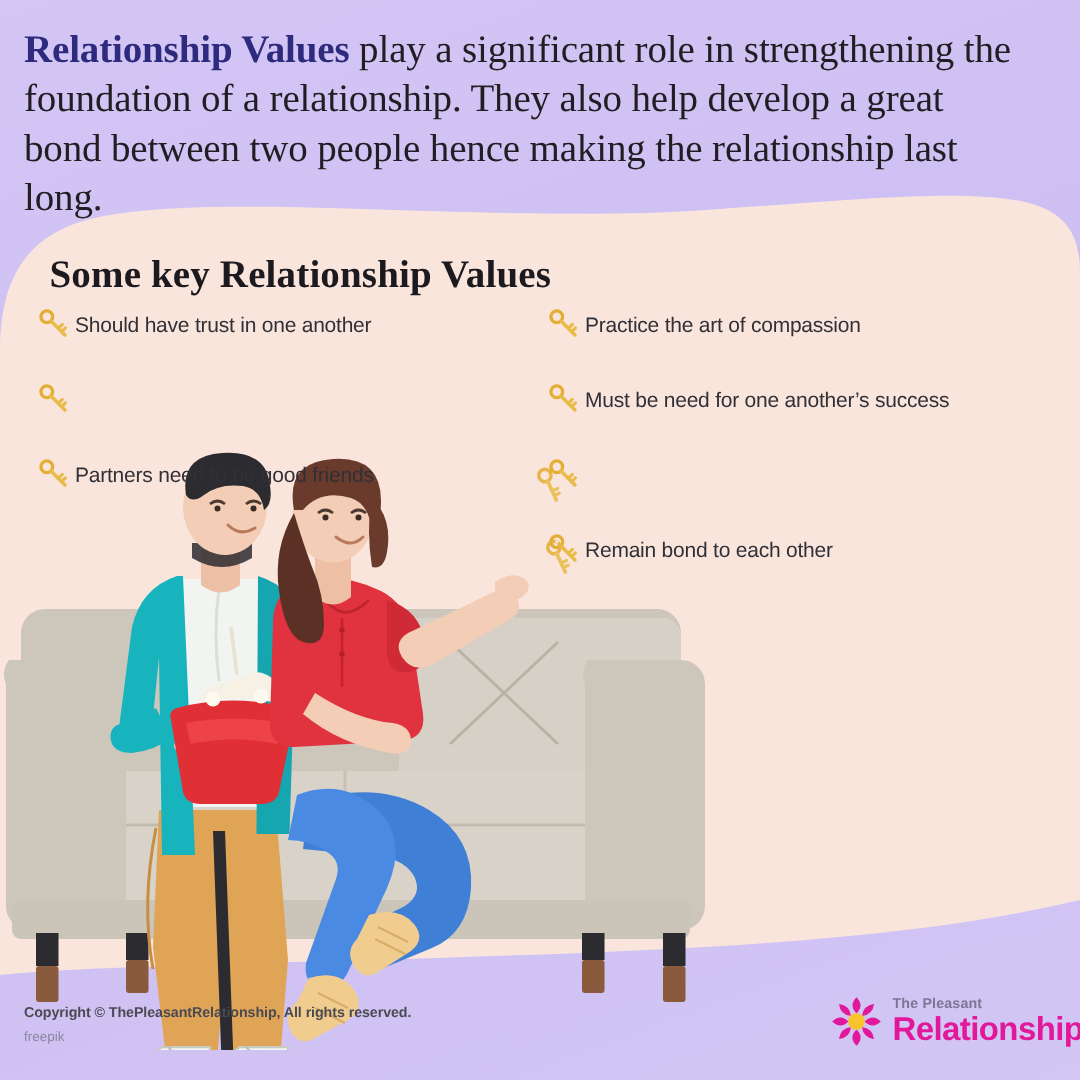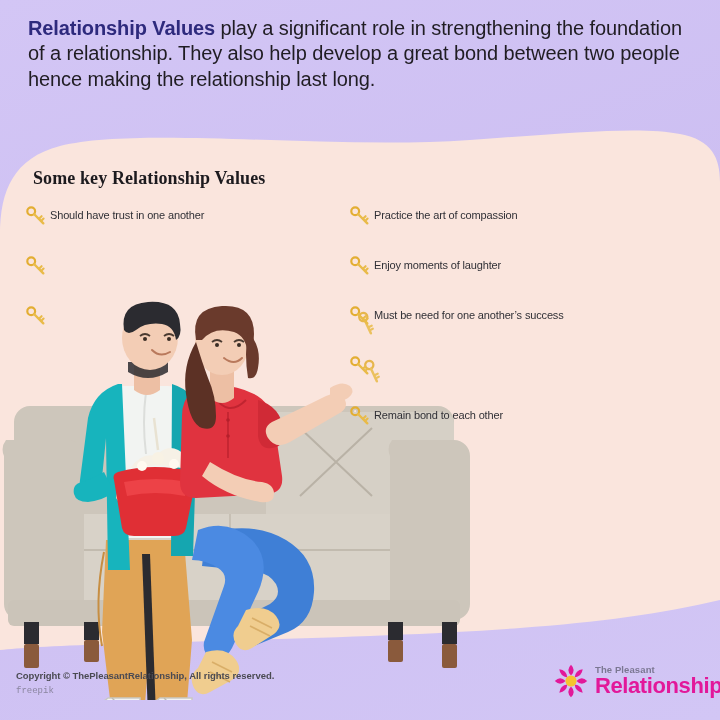--- a/index.html
+++ b/index.html
@@ -8,47 +8,47 @@
     font-family:"Liberation Sans", sans-serif;
     background:#cfc2f3;
   }
   #stage{position:relative;width:720px;height:720px;overflow:hidden;
     background:linear-gradient(160deg,#d3c6f5 0%, #cdbff2 45%, #d2c6f5 100%);}
 
   
   .blob{position:absolute;inset:0;z-index:1;pointer-events:none;}
 
   
-  .header{position:absolute;left:28px;top:16px;width:668px;z-index:5;
-    font-family:Liberation Sans, sans-serif;font-size:20px;line-height:1.27;
+  .header{position:absolute;left:16px;top:16px;width:668px;z-index:5;
+    font-family:Liberation Serif, serif;font-size:26px;line-height:1.27;
     color:#201d23;letter-spacing:-0.1px;}
   .header b{color:#2e2a7d;font-weight:700;}
 
   
   .sec-title{position:absolute;left:33px;top:168px;z-index:6;
-    font-family:"Liberation Serif", serif;font-weight:700;font-size:18px;
+    font-family:"Liberation Serif", serif;font-weight:700;font-size:26px;
     color:#1c1a1e;letter-spacing:.1px;}
 
   
   .col{position:absolute;z-index:6;}
   .col-left{left:26px;top:206px;width:330px;}
-  .col-right{left:350px;top:206px;width:350px;}
+  .col-right{left:366px;top:206px;width:350px;}
   .vitem{display:flex;align-items:flex-start;height:50px;}
-  .vitem .ktxt{font-size:11px;color:#303036;line-height:1.1;
+  .vitem .ktxt{font-size:14px;color:#303036;line-height:1.1;
     padding-top:3px;letter-spacing:-.15px;white-space:nowrap;}
   .keyicon{width:20px;height:20px;flex:0 0 20px;margin-right:4px;}
 
   
   .illus{position:absolute;left:0;top:300px;width:470px;height:400px;z-index:4;}
 
   
   .copyright{position:absolute;left:16px;top:670px;z-index:8;
     font-size:9.5px;font-weight:700;color:#4a4a52;letter-spacing:-.05px;}
   .credit{position:absolute;left:16px;top:686px;z-index:8;
-    font-size:9px;color:#8b86a0;font-family:Liberation Mono, monospace;}
+    font-size:9px;color:#8b86a0;}
 
   .logo{position:absolute;left:553px;top:663px;z-index:8;
     display:flex;align-items:center;gap:6px;}
   .logo-mark{width:36px;height:36px;flex:0 0 36px;}
   .logo-text{line-height:1;}
   .logo-top{font-size:9.5px;font-weight:700;color:#7b7792;letter-spacing:.1px;
     margin-bottom:1px;}
   .logo-main{font-size:22px;font-weight:700;color:#e2189a;letter-spacing:-.4px;}
 </style>
 </head>
@@ -225,43 +225,34 @@
       </svg>
     </div>
     <div class="vitem">
       <svg class="keyicon" viewBox="0 0 20 20">
         <circle cx="5.2" cy="5.2" r="3.9" fill="none" stroke="#e3ae33" stroke-width="2.2"></circle>
         <circle cx="5.2" cy="5.2" r="1.1" fill="#fae5dd"></circle>
         <path d="M8,8 L17.3,17.3" stroke="#e9bb49" stroke-width="2.4" stroke-linecap="round"></path>
         <path d="M13.2,12.6 L15.6,10.2" stroke="#e9bb49" stroke-width="2.1" stroke-linecap="round"></path>
         <path d="M15.4,14.8 L17.6,12.6" stroke="#e9bb49" stroke-width="2.1" stroke-linecap="round"></path>
       </svg>
+      <span class="ktxt">Partners need to be good friends</span>
     </div>
   </div>
 
   <div class="col col-right">
     <div class="vitem">
       <svg class="keyicon" viewBox="0 0 20 20">
         <circle cx="5.2" cy="5.2" r="3.9" fill="none" stroke="#e3ae33" stroke-width="2.2"></circle>
         <circle cx="5.2" cy="5.2" r="1.1" fill="#fae5dd"></circle>
         <path d="M8,8 L17.3,17.3" stroke="#e9bb49" stroke-width="2.4" stroke-linecap="round"></path>
         <path d="M13.2,12.6 L15.6,10.2" stroke="#e9bb49" stroke-width="2.1" stroke-linecap="round"></path>
         <path d="M15.4,14.8 L17.6,12.6" stroke="#e9bb49" stroke-width="2.1" stroke-linecap="round"></path>
       </svg>
       <span class="ktxt">Practice the art of compassion</span>
-    </div>
-    <div class="vitem">
-      <svg class="keyicon" viewBox="0 0 20 20">
-        <circle cx="5.2" cy="5.2" r="3.9" fill="none" stroke="#e3ae33" stroke-width="2.2"></circle>
-        <circle cx="5.2" cy="5.2" r="1.1" fill="#fae5dd"></circle>
-        <path d="M8,8 L17.3,17.3" stroke="#e9bb49" stroke-width="2.4" stroke-linecap="round"></path>
-        <path d="M13.2,12.6 L15.6,10.2" stroke="#e9bb49" stroke-width="2.1" stroke-linecap="round"></path>
-        <path d="M15.4,14.8 L17.6,12.6" stroke="#e9bb49" stroke-width="2.1" stroke-linecap="round"></path>
-      </svg>
-      <span class="ktxt">Enjoy moments of laughter</span>
     </div>
     <div class="vitem">
       <svg class="keyicon" viewBox="0 0 20 20">
         <circle cx="5.2" cy="5.2" r="3.9" fill="none" stroke="#e3ae33" stroke-width="2.2"></circle>
         <circle cx="5.2" cy="5.2" r="1.1" fill="#fae5dd"></circle>
         <path d="M8,8 L17.3,17.3" stroke="#e9bb49" stroke-width="2.4" stroke-linecap="round"></path>
         <path d="M13.2,12.6 L15.6,10.2" stroke="#e9bb49" stroke-width="2.1" stroke-linecap="round"></path>
         <path d="M15.4,14.8 L17.6,12.6" stroke="#e9bb49" stroke-width="2.1" stroke-linecap="round"></path>
       </svg>
       <span class="ktxt">Must be need for one another’s success</span>

